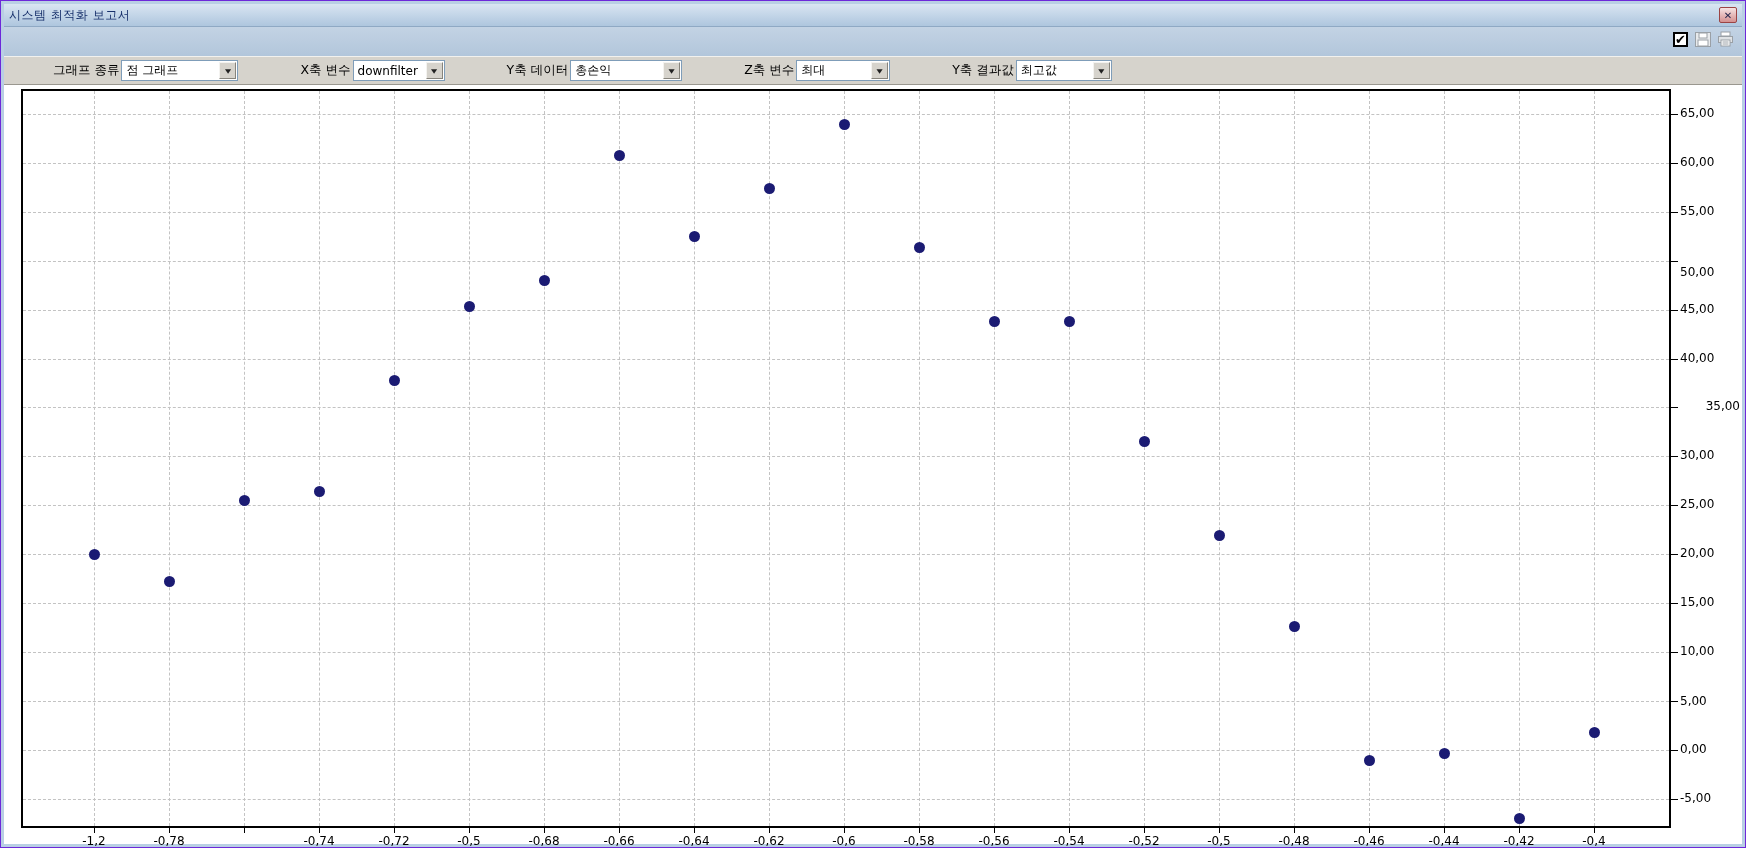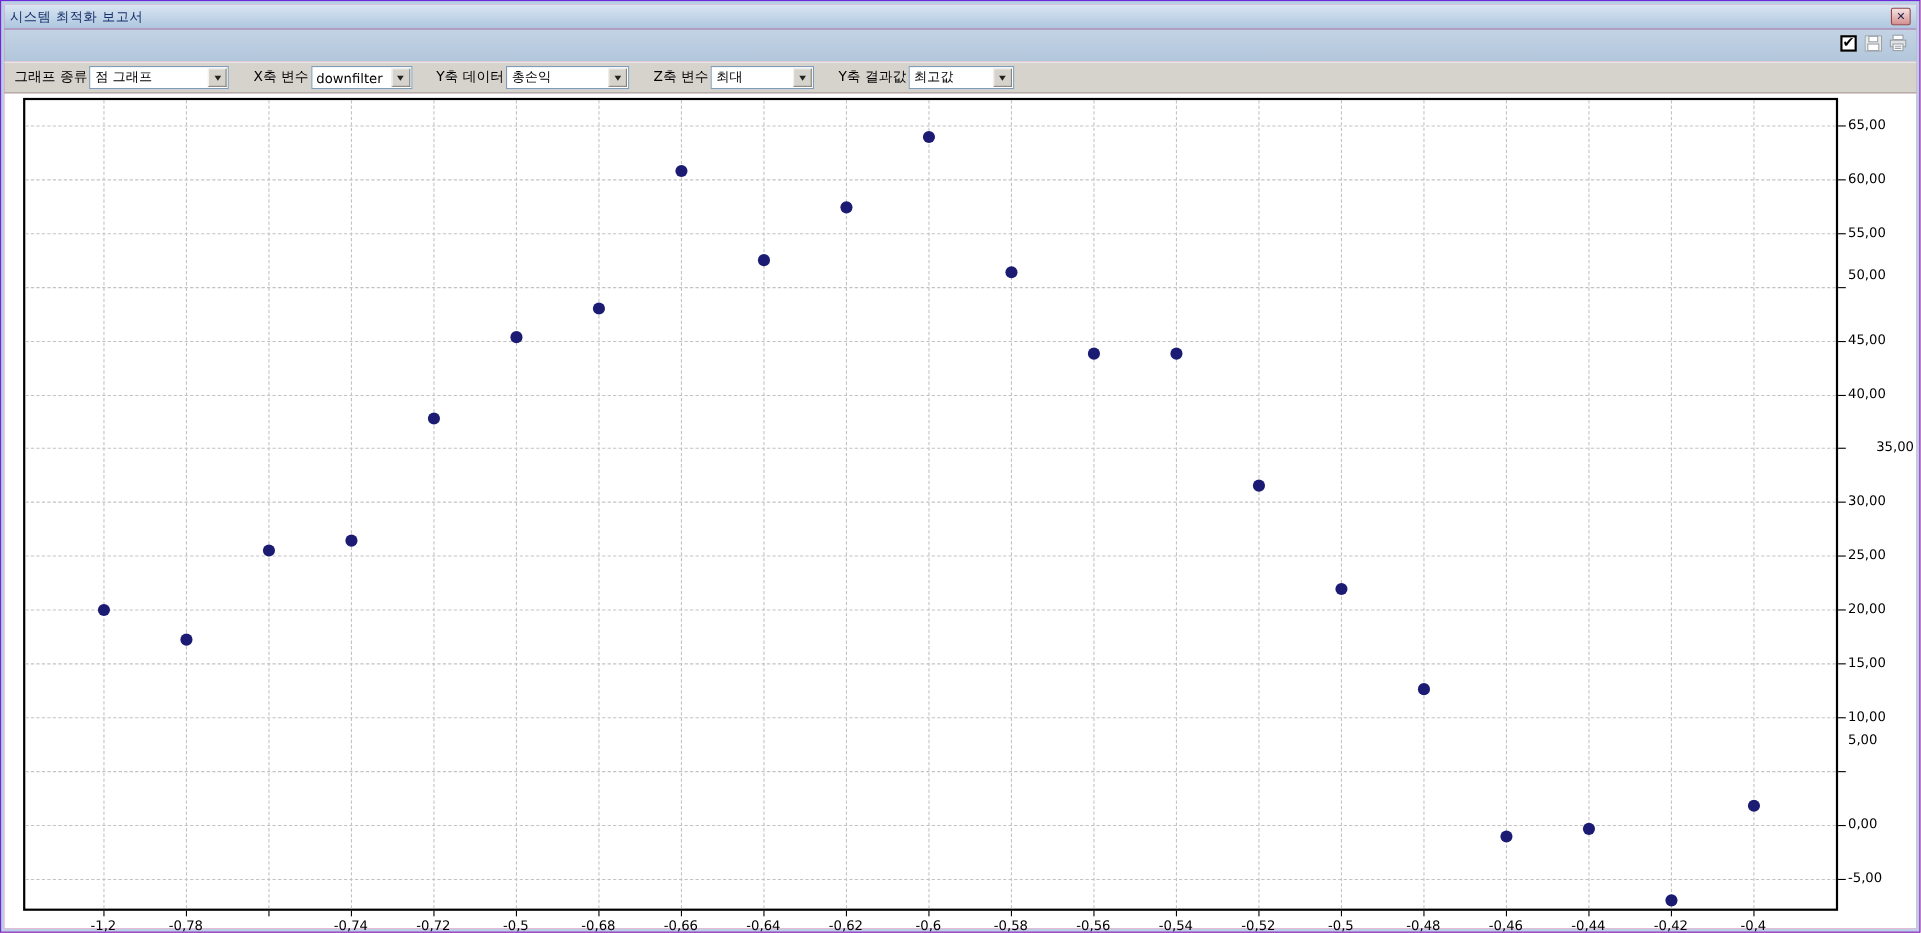--- a/index.html
+++ b/index.html
@@ -43,21 +43,21 @@
     font-size:13px; font-weight:bold; color:#000; line-height:1;
   }
   .tool-ico { width:17px; height:16px; display:flex; align-items:center; justify-content:center; }
   
   .toolbar {
     position:absolute; left:3px; top:55px; right:3px; height:29px;
     background:#d6d3cc; border-top:1px solid #f2f1ee; border-bottom:1px solid #9a978f;
     display:flex; align-items:center; padding-left:9px;
   }
   .group { display:flex; align-items:center; margin-right:22px; }
-  .group .lbl { font-size:12.5px; color:#000; margin-right:2px; white-space:nowrap; }
+  .group .lbl { font-size:12.5px; color:#000; margin-right:2px; white-space:nowrap;margin-left:40px; }
   .combo {
     display:flex; align-items:center; background:#fff;
     border:1px solid #7f9db9; height:21px;
   }
   .combo .val { flex:1; padding:0 4px; font-size:12px; white-space:nowrap; overflow:hidden; }
   .combo .cbtn {
     width:17px; height:17px; margin-right:1px; flex:0 0 17px;
     background:#d6d3cc; border:1px solid; border-color:#f4f3f0 #87847c #87847c #f4f3f0;
     display:flex; align-items:center; justify-content:center;
   }
@@ -109,21 +109,21 @@
           <line x1="5.5" y1="11" x2="11.5" y2="11" stroke="#9aa0a6"></line>
           <line x1="5.5" y1="13" x2="11.5" y2="13" stroke="#9aa0a6"></line>
         </svg>
       </span>
     </div>
   </div>
 
   <div class="toolbar">
     <div class="group">
       <span class="lbl">그래프 종류</span>
-      <div class="combo" style="width:127px">
+      <div class="combo" style="width:117px">
         <span class="val">점 그래프</span>
         <span class="cbtn">
             <span class="arrow">▼</span>
           </span>
       </div>
     </div>
     <div class="group">
       <span class="lbl">X축 변수</span>
       <div class="combo" style="width:92px">
         <span class="val">downfilter</span>
@@ -265,38 +265,38 @@
       <div class="xlab" style="left: 1488px; top: 749px;">-0,42</div>
       <div class="xtick" style="left: 1590px; top: 743px;"></div>
       <div class="xlab" style="left: 1563px; top: 749px;">-0,4</div>
       <div class="ytick" style="left: 1667px; top: 29px;"></div>
       <div class="ylab" style="left: 1676px; top: 21px;">65,00</div>
       <div class="ytick" style="left: 1667px; top: 77.9px;"></div>
       <div class="ylab" style="left: 1676px; top: 69.9px;">60,00</div>
       <div class="ytick" style="left: 1667px; top: 126.8px;"></div>
       <div class="ylab" style="left: 1676px; top: 118.8px;">55,00</div>
       <div class="ytick" style="left: 1667px; top: 175.7px;"></div>
-      <div class="ylab" style="left: 1676px; top: 158px;">50,00</div>
+      <div class="ylab" style="left: 1676px; top: 180px;">50,00</div>
       <div class="ytick" style="left: 1667px; top: 224.6px;"></div>
       <div class="ylab" style="left: 1676px; top: 216.6px;">45,00</div>
       <div class="ytick" style="left: 1667px; top: 273.5px;"></div>
       <div class="ylab" style="left: 1676px; top: 265.5px;">40,00</div>
       <div class="ytick" style="left: 1667px; top: 322.4px;"></div>
       <div class="ylab" style="left: 1676px; top: 314.4px; text-align: right;">35,00</div>
       <div class="ytick" style="left: 1667px; top: 371.3px;"></div>
       <div class="ylab" style="left: 1676px; top: 363.3px;">30,00</div>
       <div class="ytick" style="left: 1667px; top: 420.2px;"></div>
       <div class="ylab" style="left: 1676px; top: 412.2px;">25,00</div>
       <div class="ytick" style="left: 1667px; top: 469.1px;"></div>
       <div class="ylab" style="left: 1676px; top: 461.1px;">20,00</div>
       <div class="ytick" style="left: 1667px; top: 518px;"></div>
       <div class="ylab" style="left: 1676px; top: 510px;">15,00</div>
       <div class="ytick" style="left: 1667px; top: 566.9px;"></div>
       <div class="ylab" style="left: 1676px; top: 558.9px;">10,00</div>
       <div class="ytick" style="left: 1667px; top: 615.8px;"></div>
-      <div class="ylab" style="left: 1676px; top: 580px;">5,00</div>
+      <div class="ylab" style="left: 1676px; top: 609px;">5,00</div>
       <div class="ytick" style="left: 1667px; top: 664.7px;"></div>
       <div class="ylab" style="left: 1676px; top: 656.7px;">0,00</div>
       <div class="ytick" style="left: 1667px; top: 713.6px;"></div>
       <div class="ylab" style="left: 1676px; top: 705.6px;">-5,00</div>
     </div>
 
 </div>
 
 </body></html>

